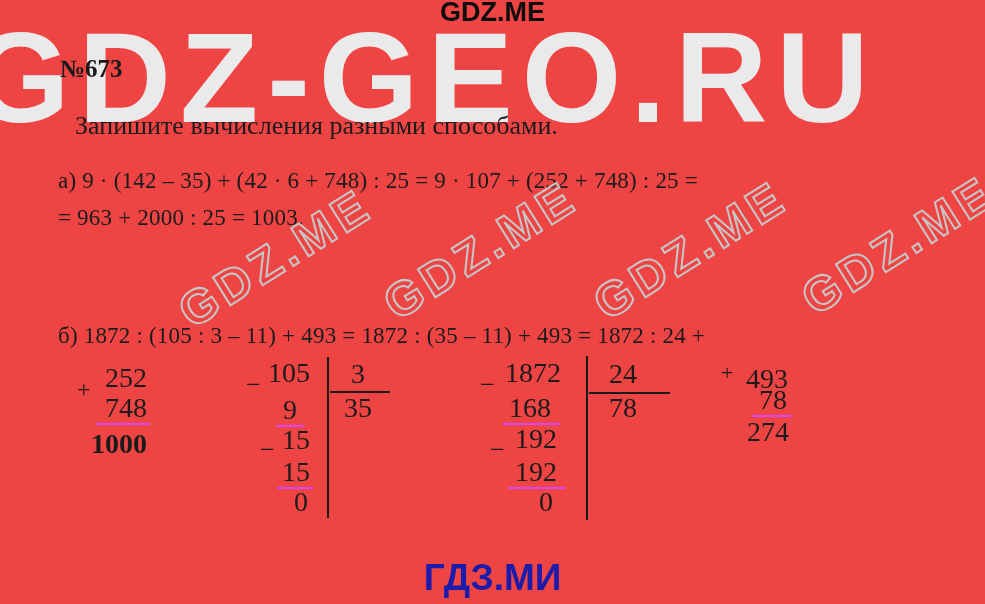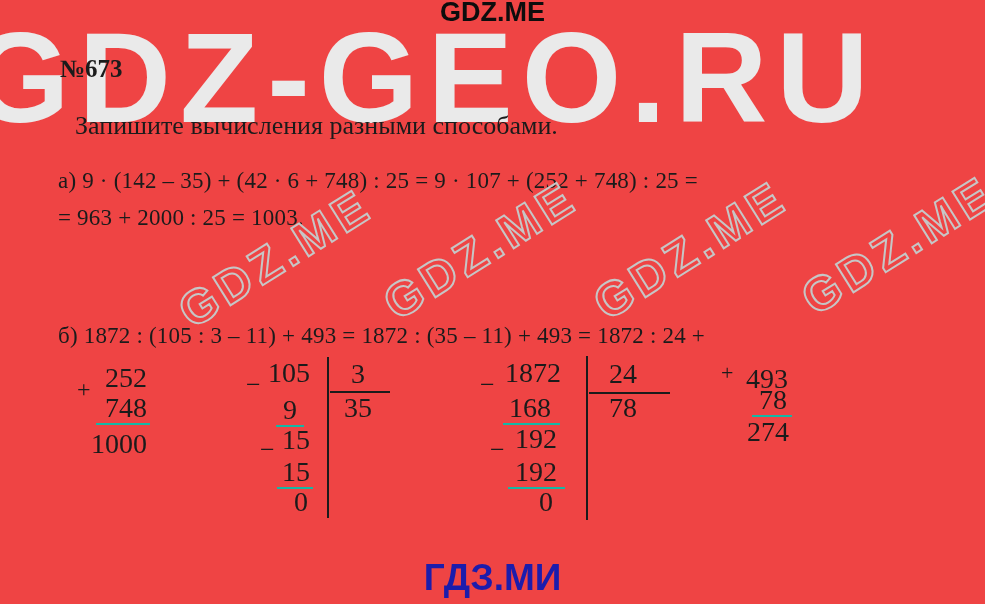--- a/index.html
+++ b/index.html
@@ -42,28 +42,28 @@
   .problem-number{left:60px;top:55px;font-size:25px;font-weight:bold;}
   .task-line{left:75px;top:111px;font-size:26px;}
   .eq{font-size:23px;letter-spacing:0.2px;}
   .eq-a1{left:58px;top:168px;}
   .eq-a2{left:58px;top:205px;}
   .eq-b1{left:58px;top:280px;margin-top:43px;}
   .eq-b2{left:58px;top:296px;}
   
   .num{position:absolute;z-index:1;font-size:28px;line-height:30px;white-space:nowrap;}
   .op{position:absolute;z-index:1;font-size:24px;line-height:28px;}
-  .u{border-bottom:2px solid #14b8a6;}
+  .u{border-bottom:2px solid #d946ef;}
   .vbar{position:absolute;z-index:1;width:2px;background:#1b1b1b;}
   .hline{position:absolute;z-index:1;height:2px;background:#1b1b1b;}
   
   .a1-plus{left:77px;top:375px;}
   .a1-n1{left:105px;top:363px;}
   .a1-n2{left:96px;top:393px;padding:0 3px 0 9px;}
-  .a1-sum{left:91px;top:429px;}
+  .a1-sum{left:91px;top:429px;font-weight:bold;}
   
   .d1-minus1{left:246px;top:371px;font-size:26px;}
   .d1-dividend{left:268px;top:358px;}
   .d1-bar{left:327px;top:357px;height:161px;}
   .d1-divisor{left:351px;top:359px;}
   .d1-hline{left:330px;top:391px;width:60px;}
   .d1-quotient{left:344px;top:393px;}
   .d1-s1{left:276px;top:395px;padding:0 7px;}
   .d1-minus2{left:260px;top:436px;font-size:26px;}
   .d1-s2{left:282px;top:425px;}

